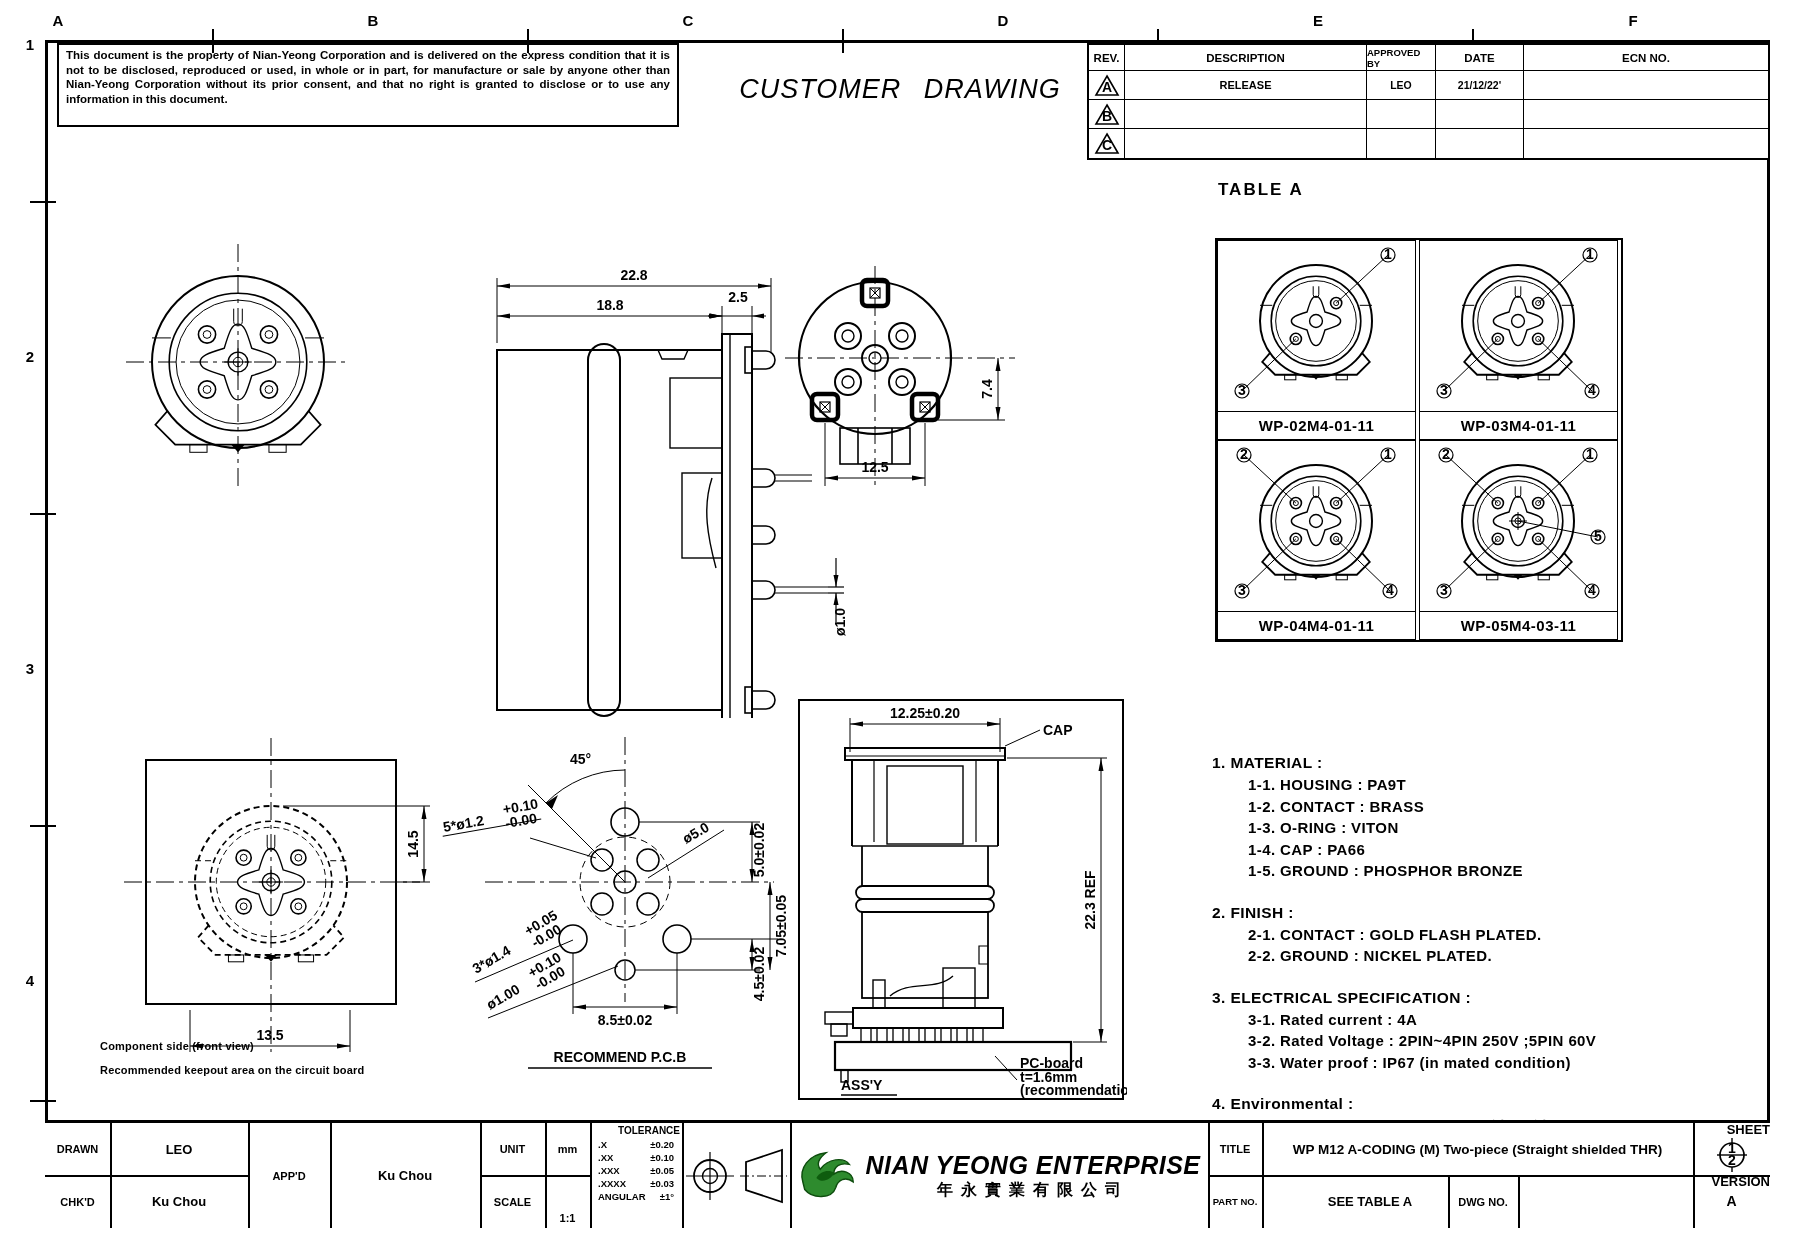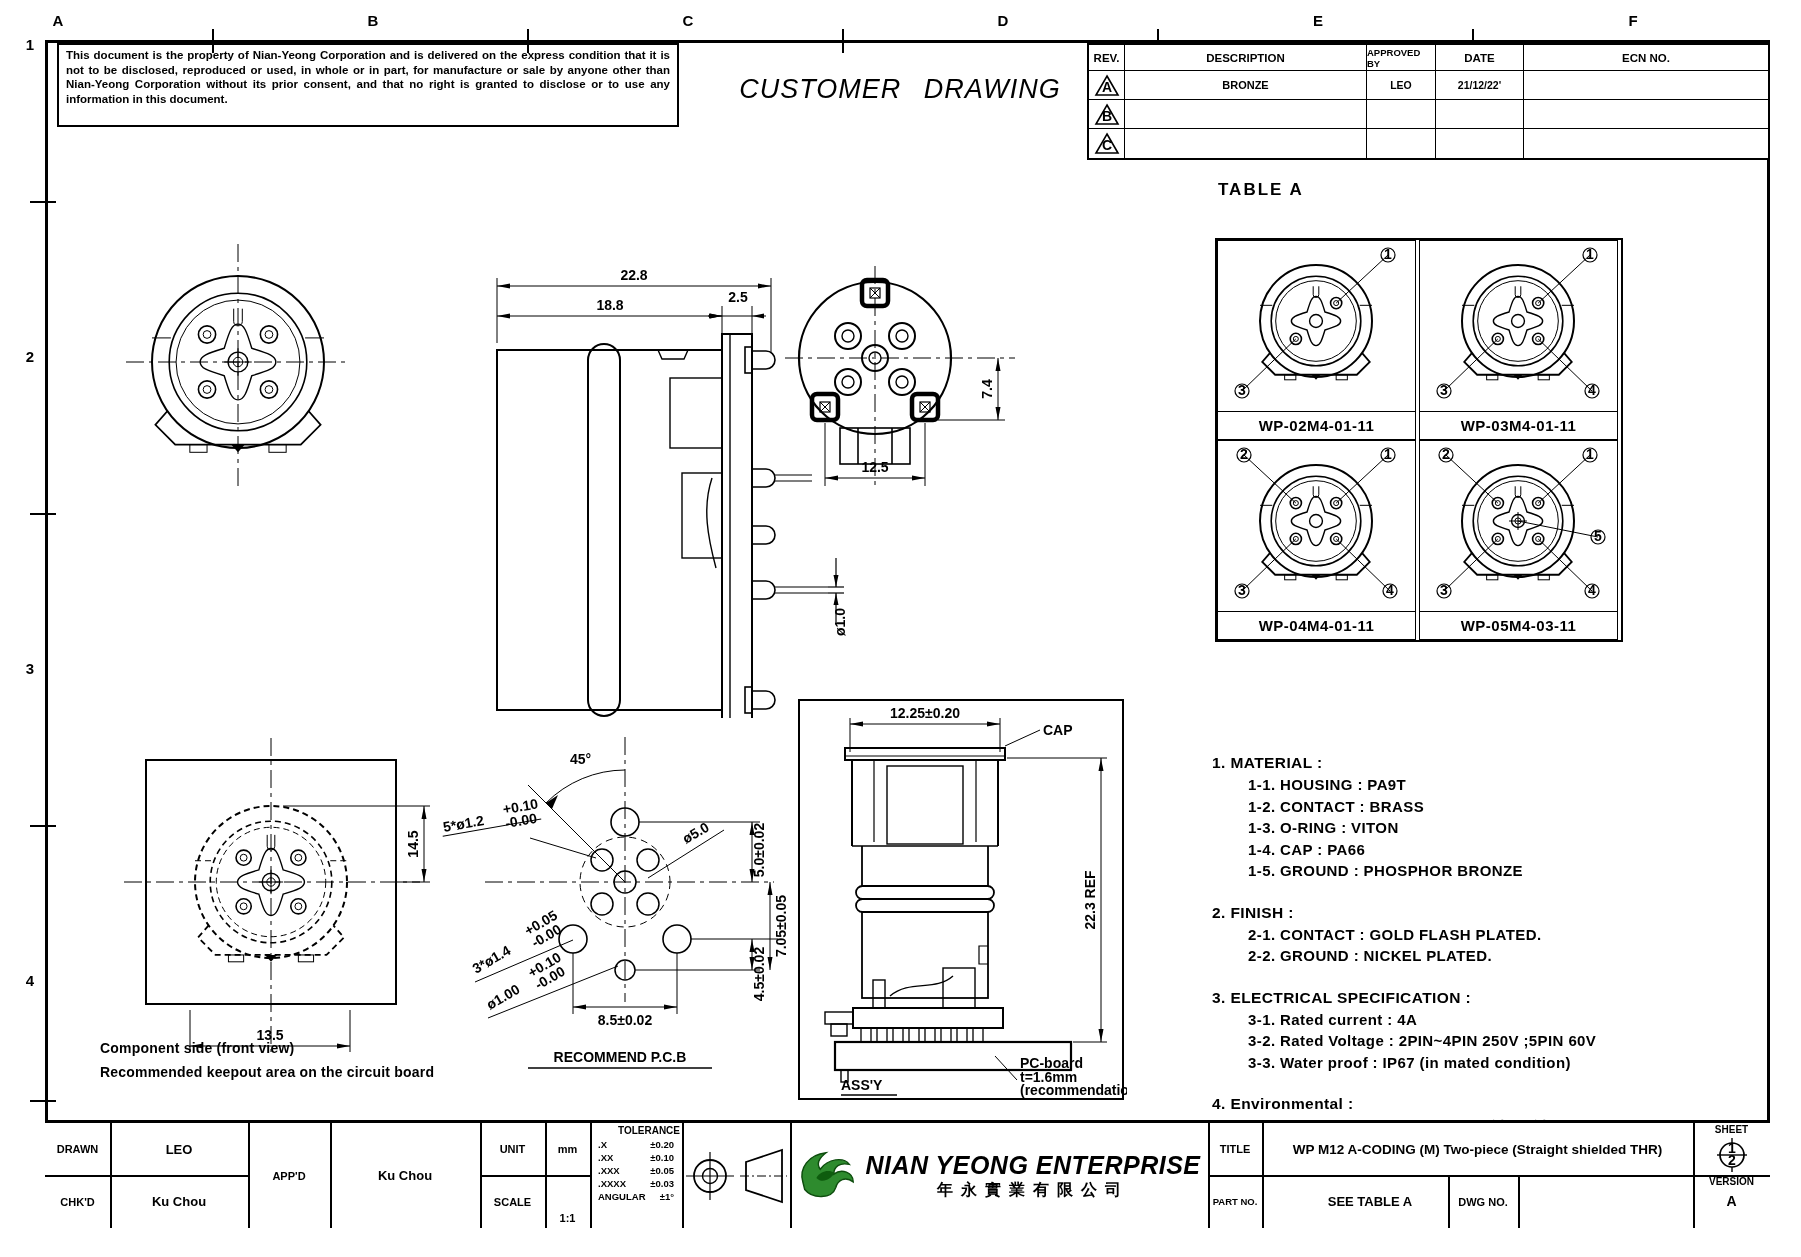--- a/index.html
+++ b/index.html
@@ -30,33 +30,33 @@
   .ta-title{position:absolute;left:1218px;top:180px;font-size:17px;font-weight:bold;letter-spacing:2px}
   .ta{position:absolute;left:1215px;top:238px;display:grid;grid-template-columns:202px 202px;border:2px solid #000}
   .ta-cell{border:1.5px solid #000;width:199px;box-sizing:border-box;background:#fff}
   .ta-label{border-top:1.5px solid #000;height:27px;display:flex;align-items:center;justify-content:center;
             font-size:15px;font-weight:bold;letter-spacing:.5px}
   
   .notes{position:absolute;left:1212px;top:732px;width:560px}
   .note-h{font-size:15.5px;font-weight:bold;letter-spacing:.4px;line-height:23px;margin-top:19px}
   .note-i{font-size:15px;font-weight:bold;letter-spacing:.4px;line-height:21.5px;padding-left:36px}
   
-  .caption{position:absolute;font-size:14px;font-weight:bold;letter-spacing:.2px}
+  .caption{position:absolute;font-size:11px;font-weight:bold;letter-spacing:.2px}
   
   .tb{position:absolute;left:45px;top:1120px;width:1725px;height:105px;border-top:3px solid #000;box-sizing:border-box;background:#fff}
   .tb .vl{position:absolute;top:0;width:2px;height:105px;background:#000}
   .tb .vl2{position:absolute;top:52px;width:2px;height:53px;background:#000}
   .tb .hl{position:absolute;top:52px;height:2px;background:#000}
   .tb .cell{position:absolute;display:flex;align-items:center;justify-content:center;box-sizing:border-box;font-weight:bold}
   .lab11{font-size:11px}.lab10{font-size:9.5px}
   .tol-title{font-size:10px;font-weight:bold;text-align:right;line-height:14px}
   .tol-row{display:flex;justify-content:space-between;font-size:9.5px;font-weight:bold;line-height:13px;padding:0 6px}
   .company-name{font-size:25px;font-weight:bold;font-style:italic;letter-spacing:.5px;line-height:28px}
   .company-cn{font-size:16px;font-weight:bold;letter-spacing:8px;line-height:22px;text-align:center}
-  .sheet-lab{font-size:10px;font-weight:bold;text-align:center;line-height:10px;margin-top:2px}
+  .sheet-lab{font-size:13px;font-weight:bold;text-align:right;line-height:10px;margin-top:2px}
   
   svg text{font-family:"Liberation Sans",sans-serif;font-weight:bold;fill:#000;font-size:14px}
 </style>
 </head>
 <body>
 
 <div class="page">
 
   <div class="main-border"></div>
   <div>
@@ -91,21 +91,21 @@
       <div class="rev-h">DESCRIPTION</div>
       <div class="rev-h sm">APPROVED BY</div>
       <div class="rev-h">DATE</div>
       <div class="rev-h">ECN NO.</div>
       <div>
         <svg width="26" height="23">
           <polygon points="13,2 24,21 2,21" fill="none" stroke="#000" stroke-width="1.6"></polygon>
           <text x="13" y="18" text-anchor="middle" font-size="10" font-weight="bold">A</text>
         </svg>
       </div>
-      <div class="rev-v">BRONZE</div>
+      <div class="rev-v">RELEASE</div>
       <div class="rev-v" style="font-size: 10.5px;">LEO</div>
       <div class="rev-v" style="font-size: 10.5px;">21/12/22'</div>
       <div class="rev-v"></div>
       <div>
         <svg width="26" height="23">
           <polygon points="13,2 24,21 2,21" fill="none" stroke="#000" stroke-width="1.6"></polygon>
           <text x="13" y="18" text-anchor="middle" font-size="10" font-weight="bold">B</text>
         </svg>
       </div>
       <div class="rev-v"></div>

